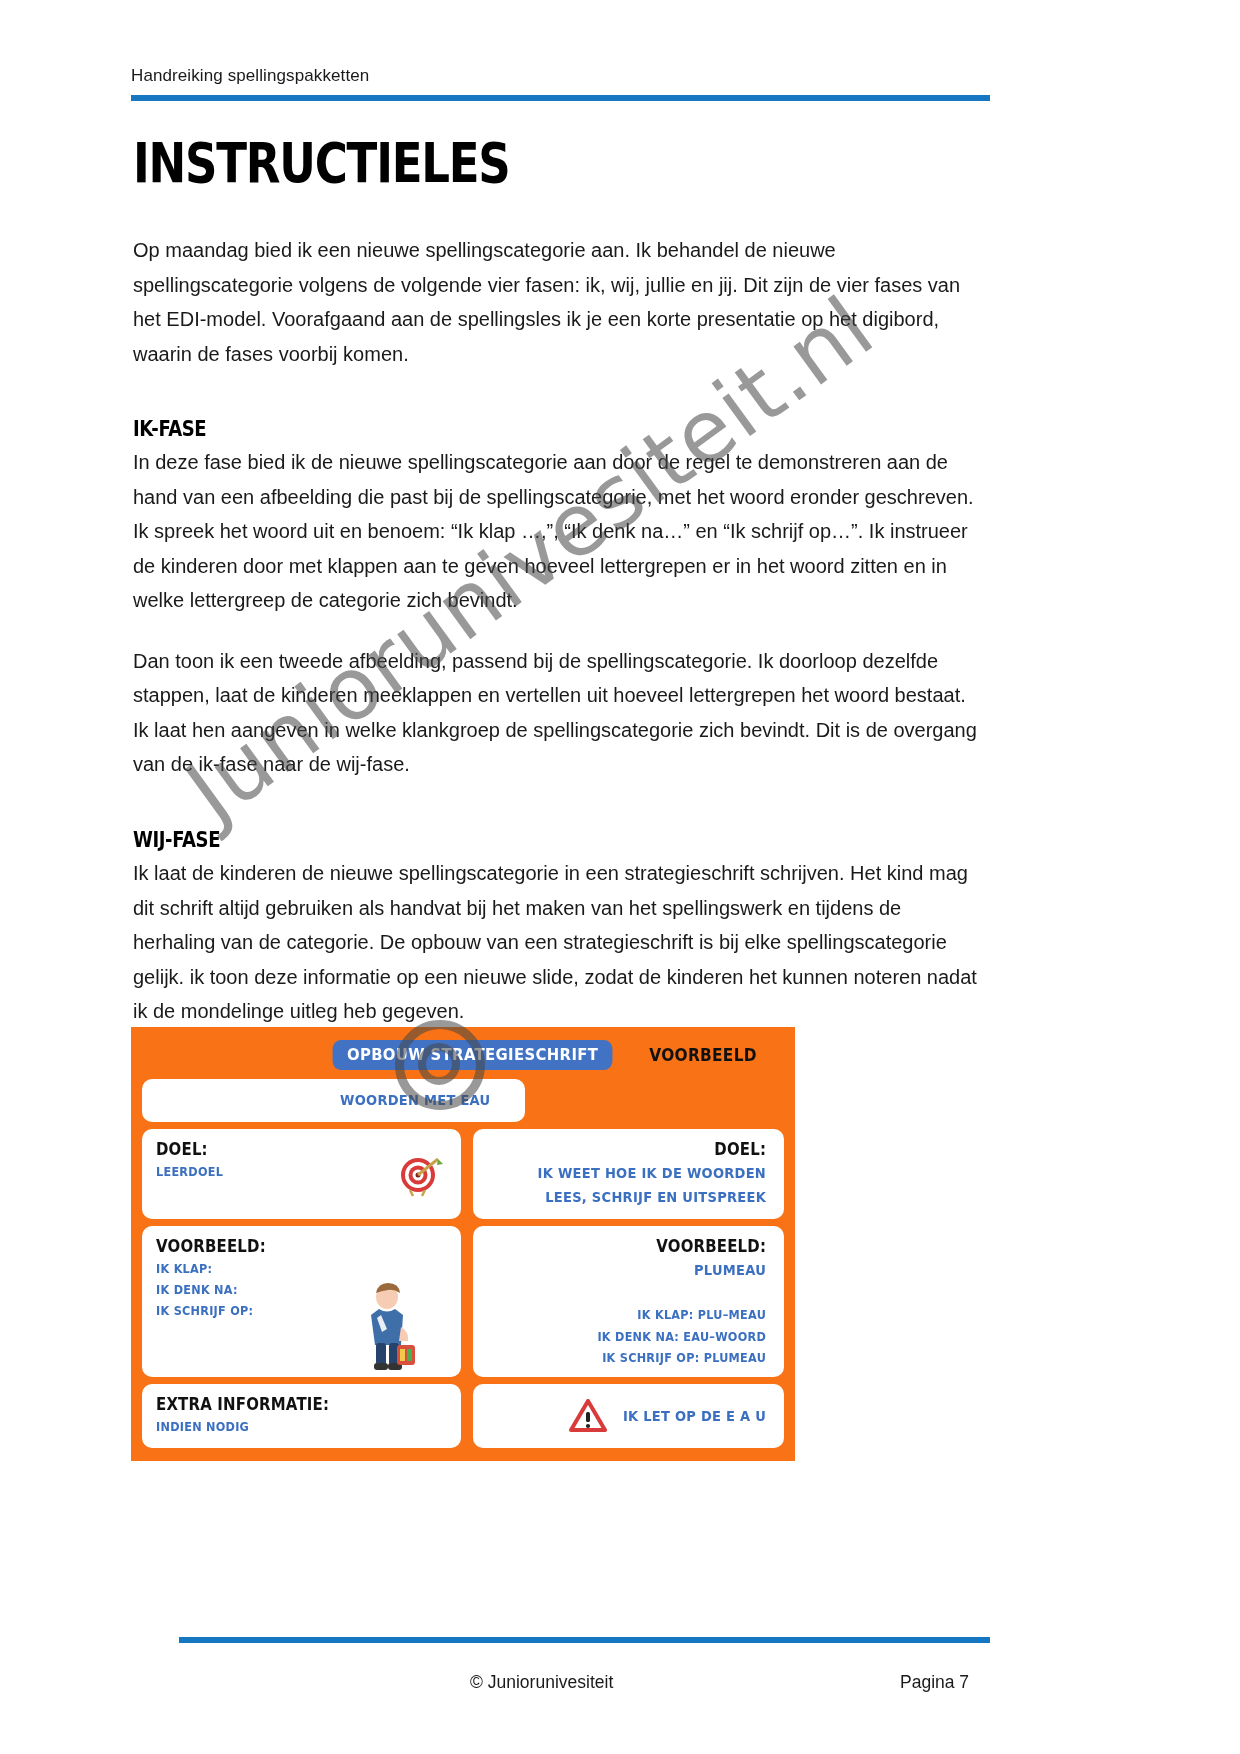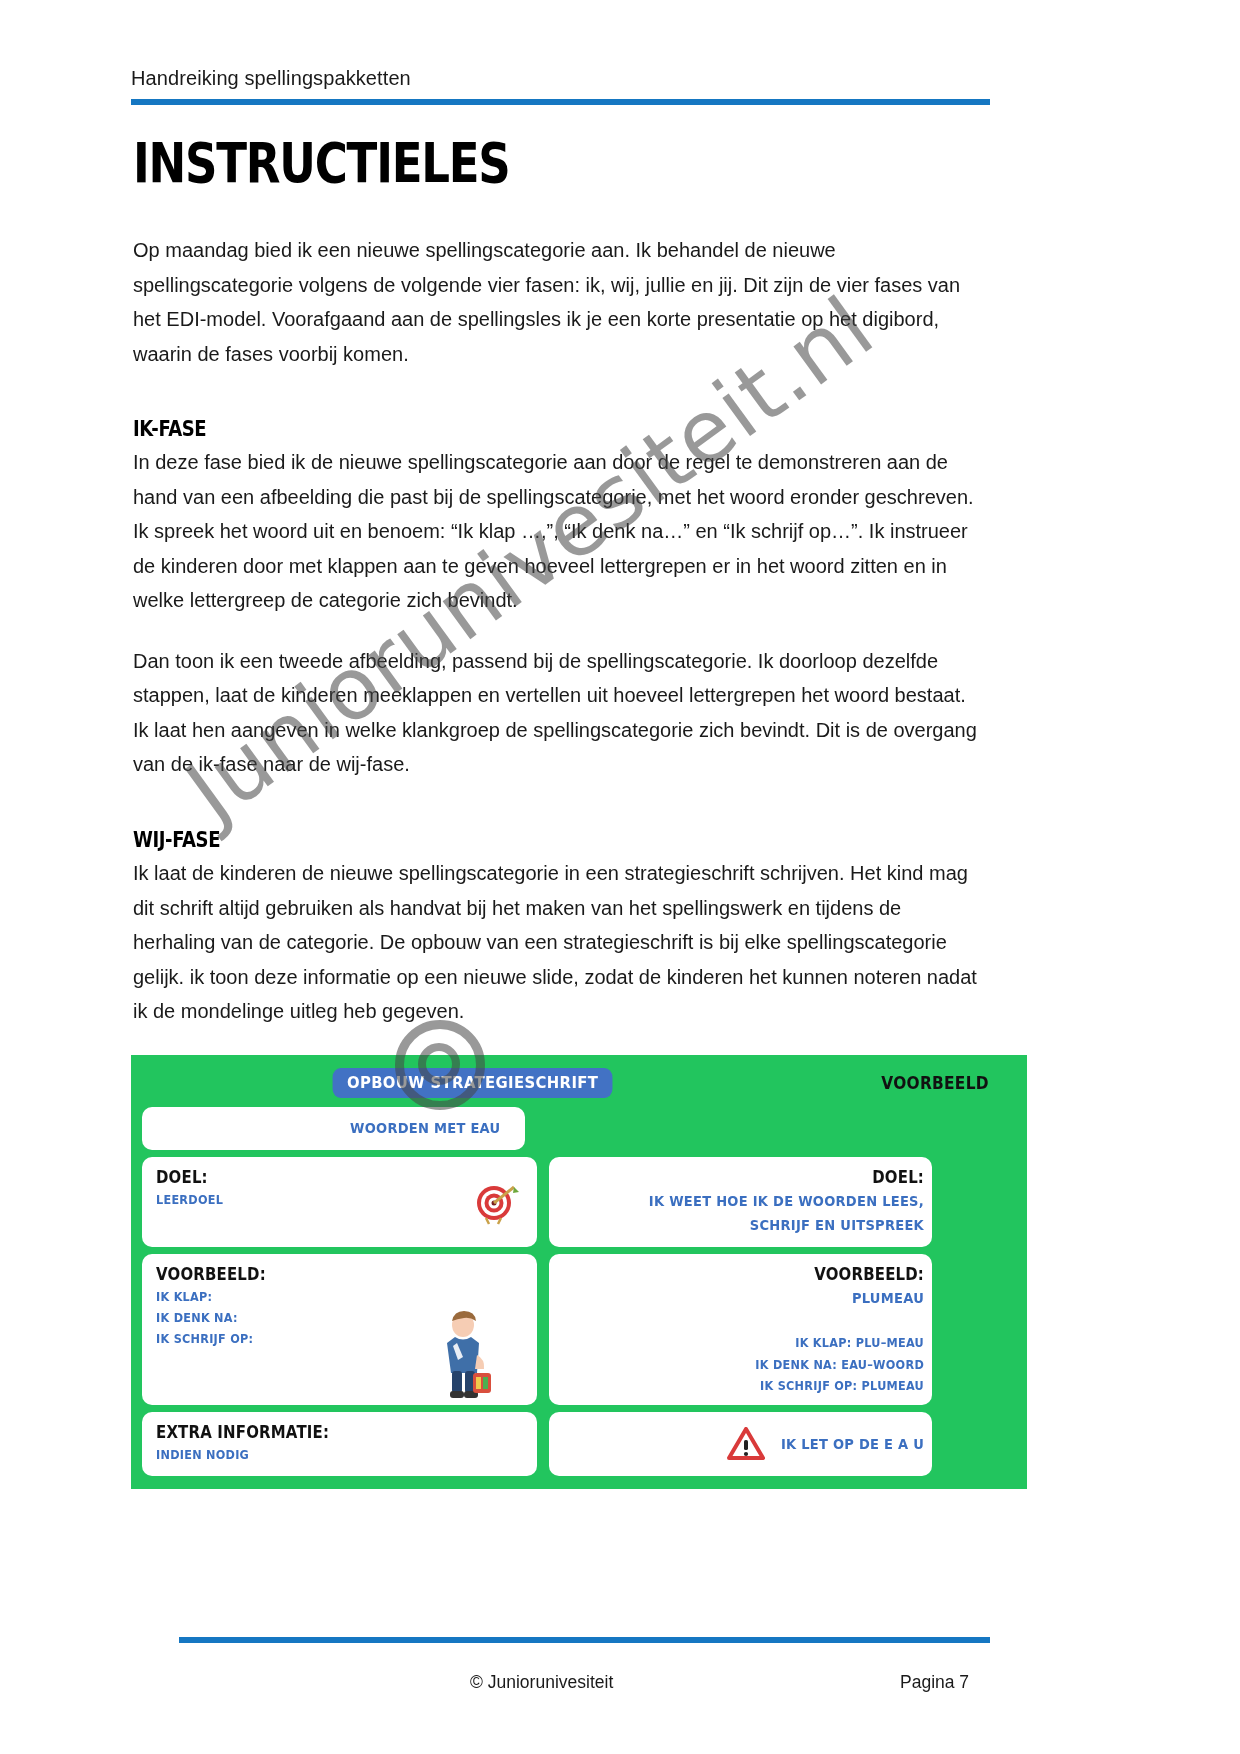--- a/index.html
+++ b/index.html
@@ -24,21 +24,21 @@
   }
 
   
   .header {
     position: absolute;
     left: 131px;
     top: 66px;
     width: 859px;
   }
   .header-title {
-    font-size: 20px;
+    font-size: 17px;
     line-height: 1.2;
     color: #1a1a1a;
     letter-spacing: 0.1px;
     padding-bottom: 9px;
   }
   .header-rule {
     height: 6px;
     background: #1577c2;
     width: 100%;
   }
@@ -85,25 +85,24 @@
     color: #000;
     line-height: 1.15;
   }
   .spacer-sm { height: 19px; }
 
   
   .diagram {
     position: absolute;
     left: 131px;
     top: 1027px;
-    width: 896px;
-    background: #22c55e;
+    width: 664px;
+    background: #f97316;
     padding: 10px 11px 13px 11px;
     box-sizing: border-box;
-    margin-top: 28px;
   }
   .diagram-head {
     display: flex;
     align-items: center;
     justify-content: space-between;
     height: 36px;
     padding: 0 4px 0 0;
     margin-bottom: 6px;
   }
   .badge {
@@ -133,21 +132,21 @@
     gap: 12px;
     margin-bottom: 7px;
   }
   .dcell {
     background: #ffffff;
     border-radius: 10px;
     box-sizing: border-box;
     position: relative;
   }
   .dcell.left  { width: 395px; padding: 9px 14px; }
-  .dcell.right { width: 383px; padding: 9px 8px; text-align: right; }
+  .dcell.right { width: 383px; padding: 9px 18px; text-align: right; }
 
   .lbl-blk {
     font-family: "DejaVu Sans", sans-serif;
     font-weight: bold;
     font-size: 17px;
     color: #111;
     letter-spacing: 0.2px;
     transform: scaleX(0.88);
     transform-origin: left center;
     display: inline-block;

